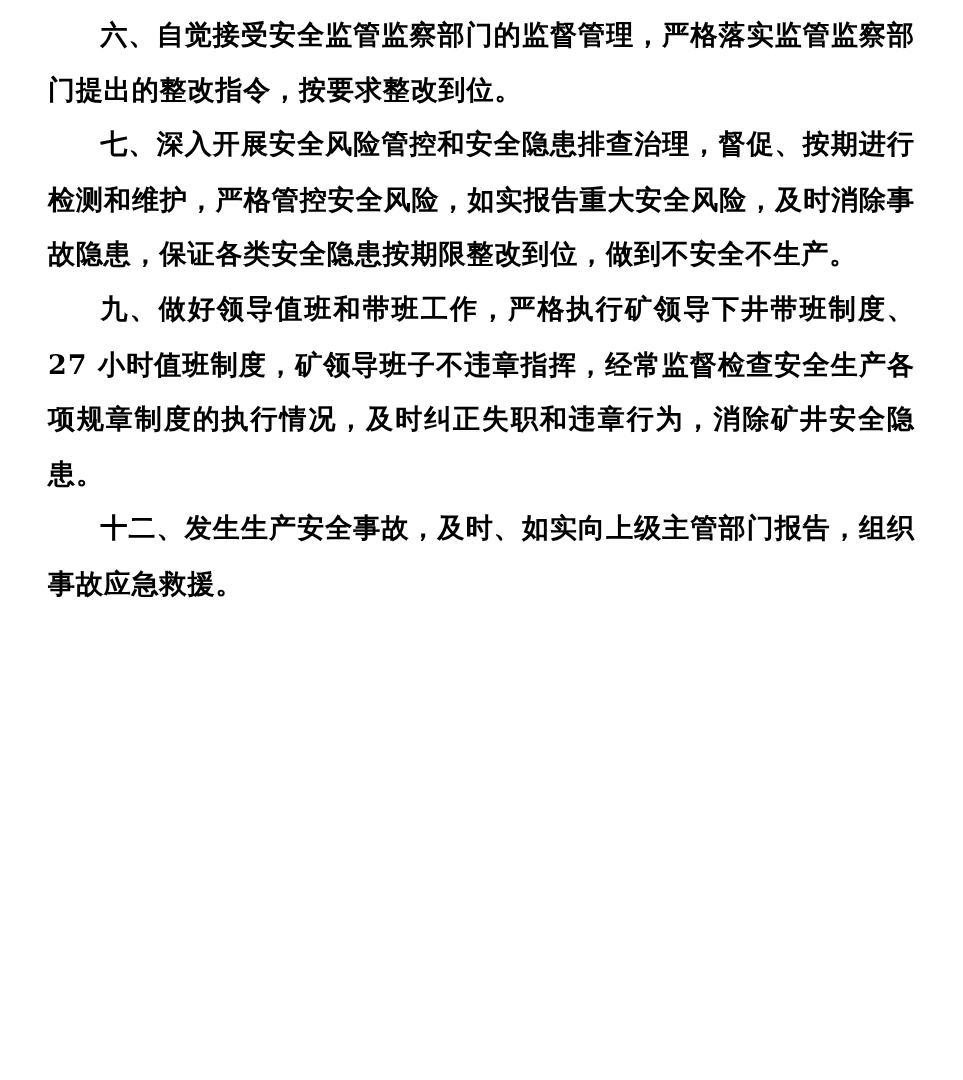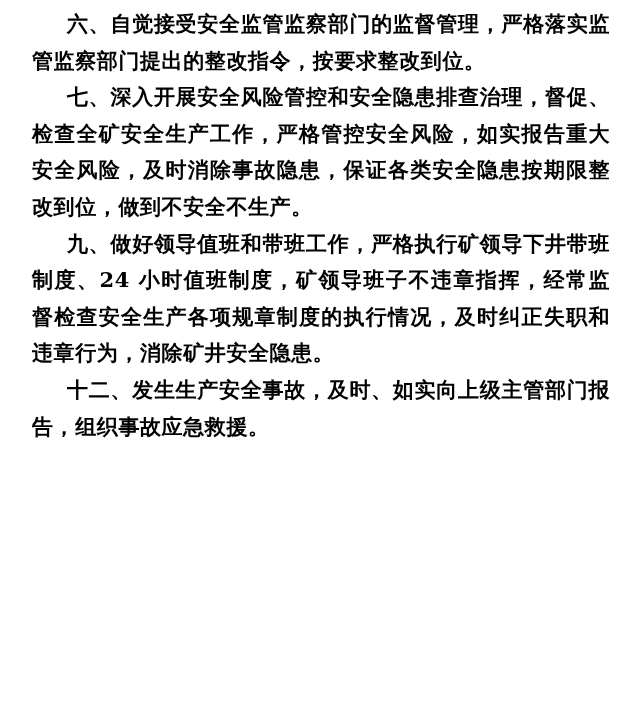--- a/index.html
+++ b/index.html
@@ -15,35 +15,35 @@
   }
   #page {
     width: 642px;
     height: 720px;
     box-sizing: border-box;
     padding: 6px 32px 0 32px;
     background: #ffffff;
   }
   .para {
     margin: 0 0 0 0;
-    font-size: 21px;
+    font-size: 18px;
     line-height: 36.6px;
     color: #000000;
     text-align: justify;
     text-justify: inter-ideograph;
     text-indent: 35px;
     letter-spacing: 0.6px;
     font-weight: 600;
     font-family: "DejaVu Serif", "Liberation Serif", serif;
   }
   .para:last-child {
     margin-bottom: 0;
   }
 </style>
 </head>
 <body>
 
 <div id="page">
   <p class="para">六、自觉接受安全监管监察部门的监督管理，严格落实监管监察部门提出的整改指令，按要求整改到位。</p>
-  <p class="para">七、深入开展安全风险管控和安全隐患排查治理，督促、检查全矿安全生产工作，严格管控安全风险，如实报告重大安全风险，及时消除事故隐患，保证各类安全隐患按期限整改到位，做到不安全不生产。</p>
-  <p class="para">九、做好领导值班和带班工作，严格执行矿领导下井带班制度、24 小时值班制度，矿领导班子不违章指挥，经常监督检查安全生产各项规章制度的执行情况，及时纠正失职和违章行为，消除矿井安全隐患。</p>
+  <p class="para">七、深入开展安全风险管控和安全隐患排查治理，督促、按期进行检测和维护，严格管控安全风险，如实报告重大安全风险，及时消除事故隐患，保证各类安全隐患按期限整改到位，做到不安全不生产。</p>
+  <p class="para">九、做好领导值班和带班工作，严格执行矿领导下井带班制度、27 小时值班制度，矿领导班子不违章指挥，经常监督检查安全生产各项规章制度的执行情况，及时纠正失职和违章行为，消除矿井安全隐患。</p>
   <p class="para">十二、发生生产安全事故，及时、如实向上级主管部门报告，组织事故应急救援。</p>
 </div>
 
 </body></html>

